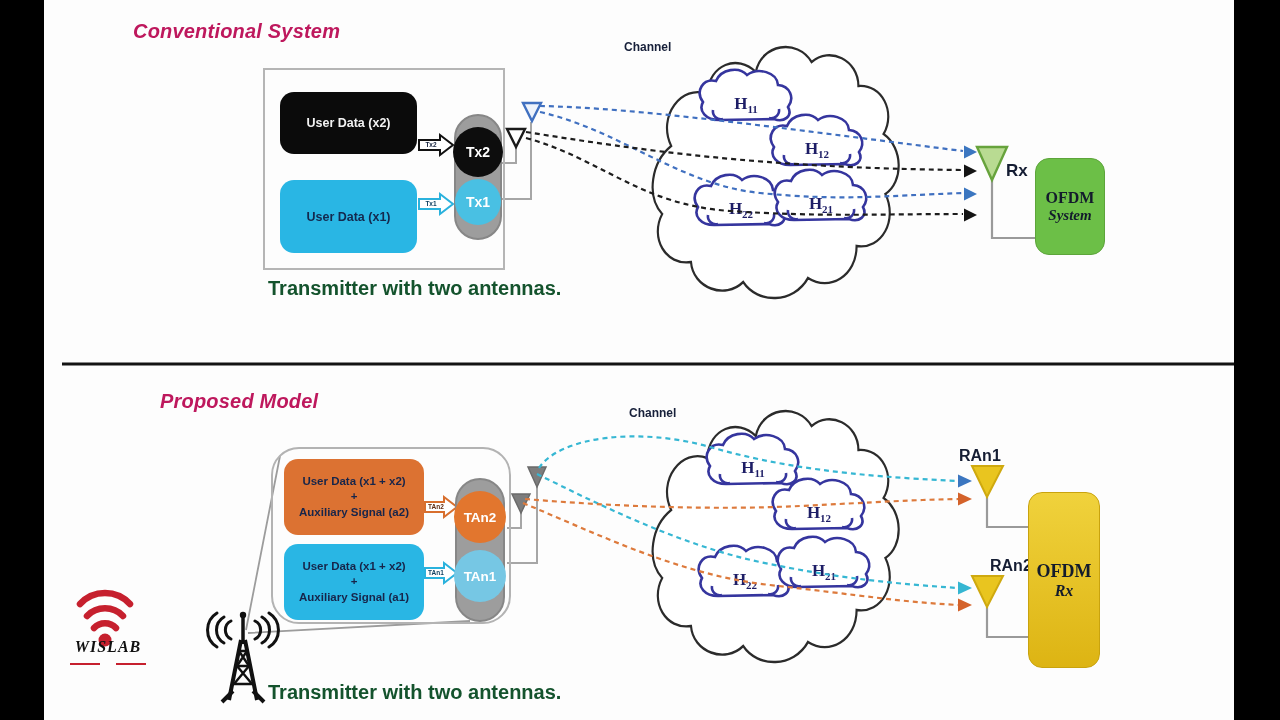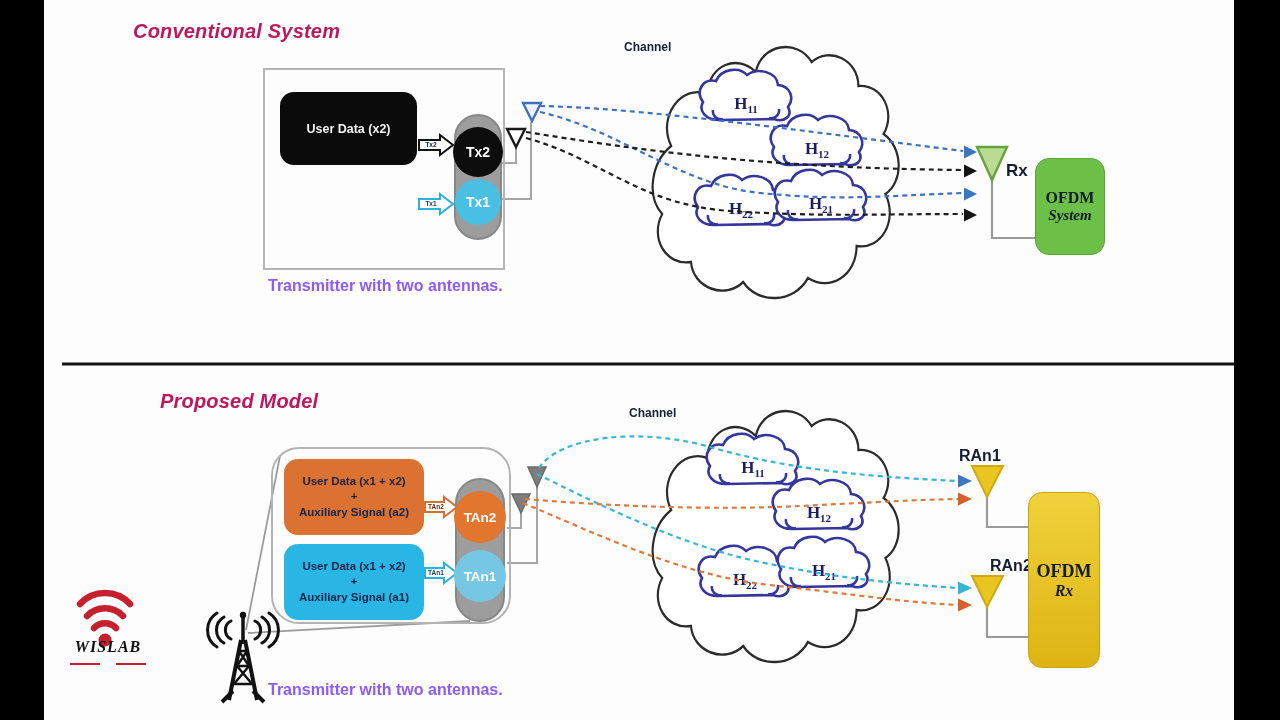--- a/index.html
+++ b/index.html
@@ -5,21 +5,21 @@
   html,body{margin:0;padding:0;background:#000;}
   #stage{position:relative;width:1280px;height:720px;background:#fdfdfd;overflow:hidden;
          font-family:"Liberation Sans",sans-serif;}
   .bar{position:absolute;top:0;height:720px;background:#000;}
   #bar-left{left:0;width:44px;}
   #bar-right{left:1234px;width:46px;}
   svg{position:absolute;left:0;top:0;}
   .abs{position:absolute;}
   .lbl{position:absolute;font-weight:bold;color:#1c2233;}
   .title{font-size:20px;font-style:italic;color:#be185d;letter-spacing:.2px;}
-  .caption{font-size:16px;color:#8b5cf6;}
+  .caption{font-size:20px;color:#14532d;}
   .channel{font-size:12px;color:#17203a;}
   .antlbl{font-size:16px;color:#151d33;}
   .box{position:absolute;box-sizing:border-box;}
   .rounded{border-radius:14px;}
   .datatext{display:flex;align-items:center;justify-content:center;text-align:center;
             font-weight:bold;}
   .pill{background:#9d9d9d;border:2px solid #878787;border-radius:26px;}
   .circ{border-radius:50%;display:flex;align-items:center;justify-content:center;
         color:#fff;font-weight:bold;}
   .tinylbl{position:absolute;font-size:6.5px;font-weight:bold;width:20px;text-align:center;}
@@ -146,21 +146,22 @@
     </g>
   </svg>
 
   <div id="bar-left" class="bar"></div>
   <div id="bar-right" class="bar"></div>
 
   <div class="lbl title abs" style="left:133px;top:20px;">Conventional System</div>
   <div class="lbl channel abs" style="left:624px;top:40px;">Channel</div>
 
   <div class="box" style="left:263px;top:68px;width:242px;height:202px;border:2px solid #b5b5b5;background:transparent;"></div>
-  <div class="box rounded datatext" style="left:280px;top:92px;width:137px;height:73px;background:#0b0b0b;color:#f2f2f2;font-size:12.5px;">User Data (x2)</div>
+  <div class="box rounded datatext" style="left:280px;top:92px;width:137px;height:62px;background:#0b0b0b;color:#f2f2f2;font-size:12.5px;">User Data (x2)</div>
+  <div class="box rounded datatext" style="left:280px;top:180px;width:137px;height:73px;background:#29b6e4;color:#14294e;font-size:12.5px;">User Data (x1)</div>
   <div class="tinylbl" style="left:421px;top:141px;color:#14213c;">Tx2</div>
   <div class="tinylbl" style="left:421px;top:200px;color:#0c3d5e;">Tx1</div>
   <div class="box pill" style="left:454px;top:114px;width:48px;height:126px;"></div>
   <div class="circ abs" style="left:453px;top:127px;width:50px;height:50px;background:#0d0d0d;font-size:14px;">Tx2</div>
   <div class="circ abs" style="left:455px;top:179px;width:46px;height:46px;background:#49c0e3;font-size:14px;">Tx1</div>
   <div class="lbl caption abs" style="left:268px;top:277px;">Transmitter with two antennas.</div>
 
   <div class="lbl antlbl abs" style="left:1006px;top:161px;font-size:17px;">Rx</div>
   <div class="box rounded ofdm" style="left:1035px;top:158px;width:70px;height:97px;background:#6cbf47;border:1px solid #5da53b;">
     <div class="l1" style="font-size:16px;">OFDM</div>

